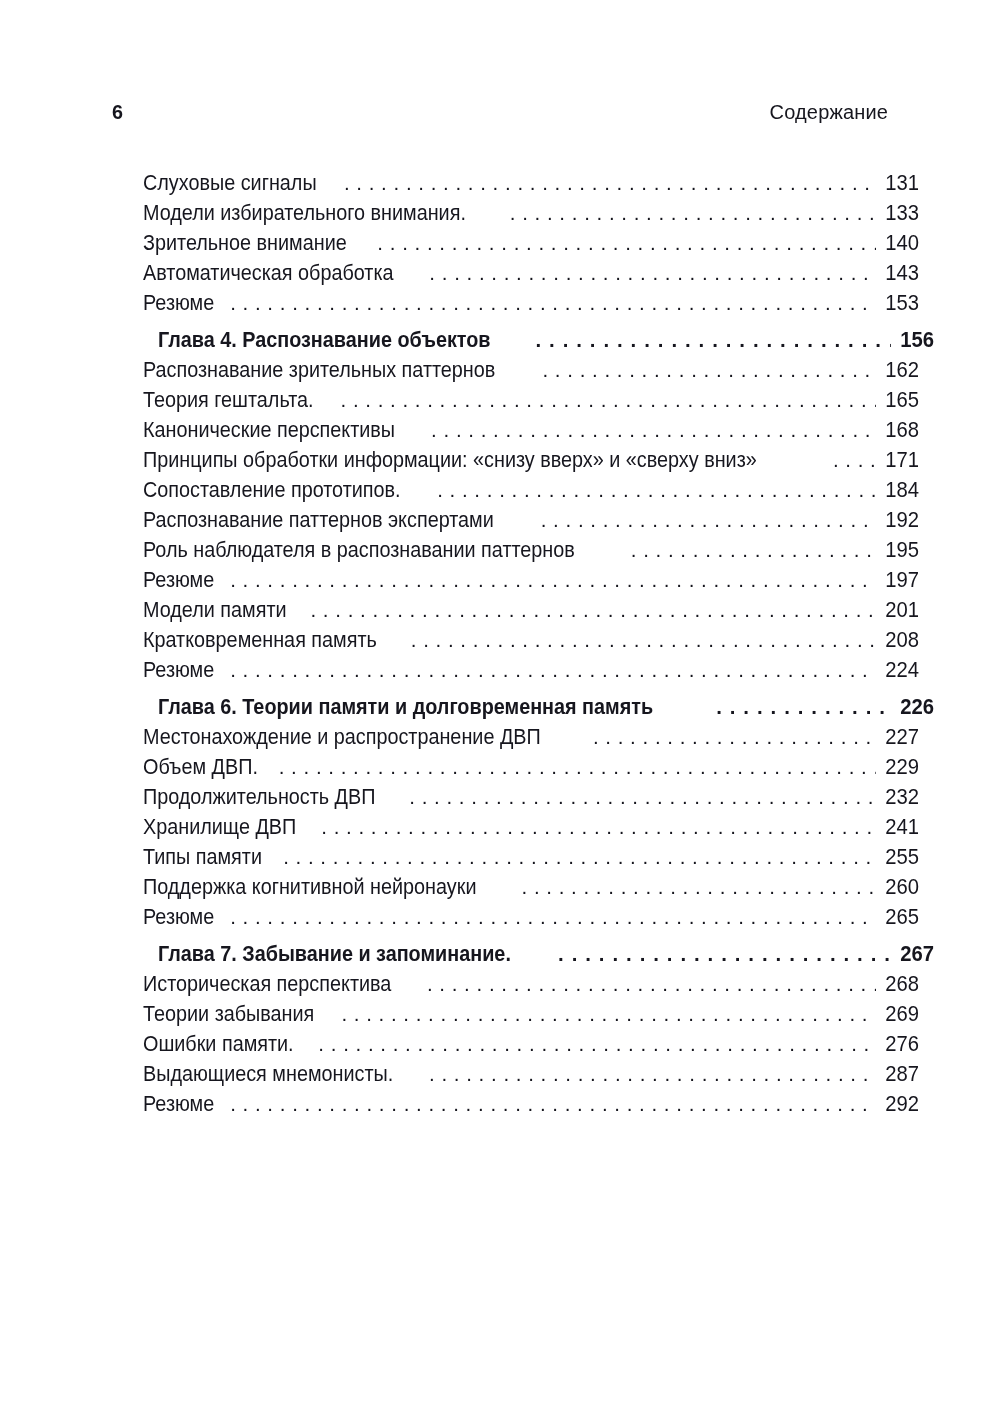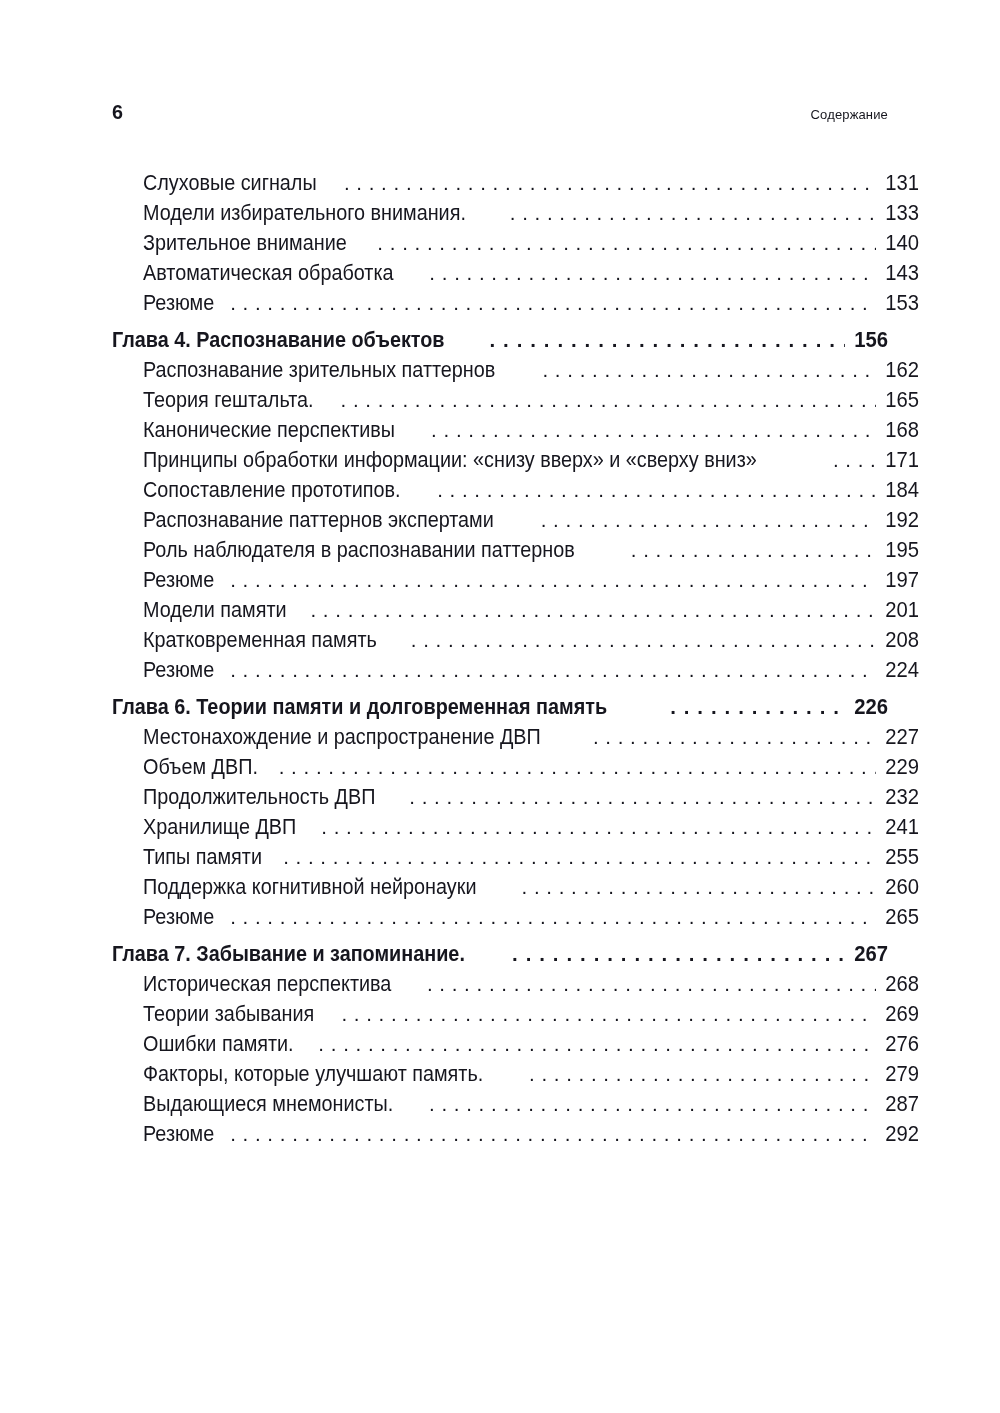--- a/index.html
+++ b/index.html
@@ -39,21 +39,21 @@
   }
   .folio {
     font-size: 21px;
     font-weight: 700;
     letter-spacing: 0.1px;
     color: #16161e;
     transform: scaleX(0.94);
     transform-origin: left center;
   }
   .head-title {
-    font-size: 13px;
+    font-size: 20px;
     font-weight: 400;
     color: #16161e;
     letter-spacing: 0.15px;
   }
 
   
   .toc {
     position: absolute;
     left: 112px;
     top: 168px;
@@ -112,21 +112,21 @@
   .toc-row.level-chapter .leader::before { font-weight: 700; letter-spacing: 1.1px; }
   .toc-row.level-chapter .pageno { font-weight: 700; }
 
   
   .toc-row.level-section {
     font-weight: 400;
     padding-left: 31px;
   }
 
   
-  .toc-row.level-section + .toc-row.level-chapter { margin-top: 7px; }
+  .toc-row.level-section + .toc-row.level-chapter { margin-top: 7px; margin-left: 46px; }
 </style>
 </head>
 <body>
 
 <div class="page">
 
   <div class="running-head">
     <span class="folio">6</span>
     <span class="head-title">Содержание</span>
   </div>
@@ -271,25 +271,20 @@
         <span class="label">Теории забывания</span>
         <span class="leader"></span>
         <span class="pageno">269</span>
       </div>
       <div class="toc-row level-section">
         <span class="label">Ошибки памяти.</span>
         <span class="leader"></span>
         <span class="pageno">276</span>
       </div>
       <div class="toc-row level-section">
-        <span class="label">Факторы, которые улучшают память.</span>
-        <span class="leader"></span>
-        <span class="pageno">279</span>
-      </div>
-      <div class="toc-row level-section">
         <span class="label">Выдающиеся мнемонисты.</span>
         <span class="leader"></span>
         <span class="pageno">287</span>
       </div>
       <div class="toc-row level-section">
         <span class="label">Резюме</span>
         <span class="leader"></span>
         <span class="pageno">292</span>
       </div>
     </div>

